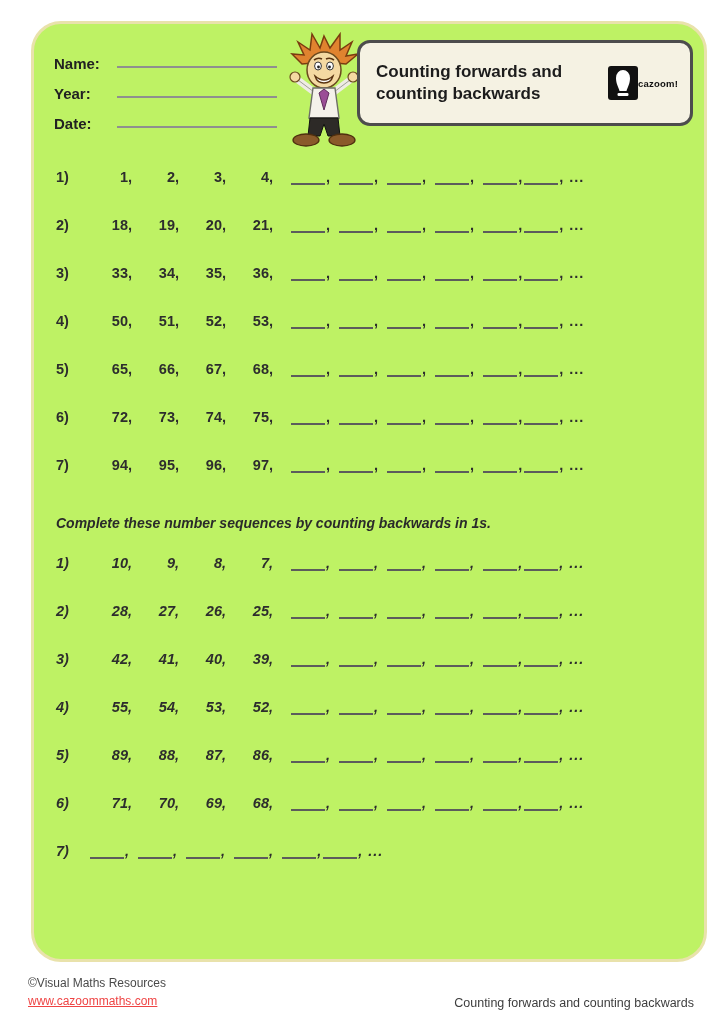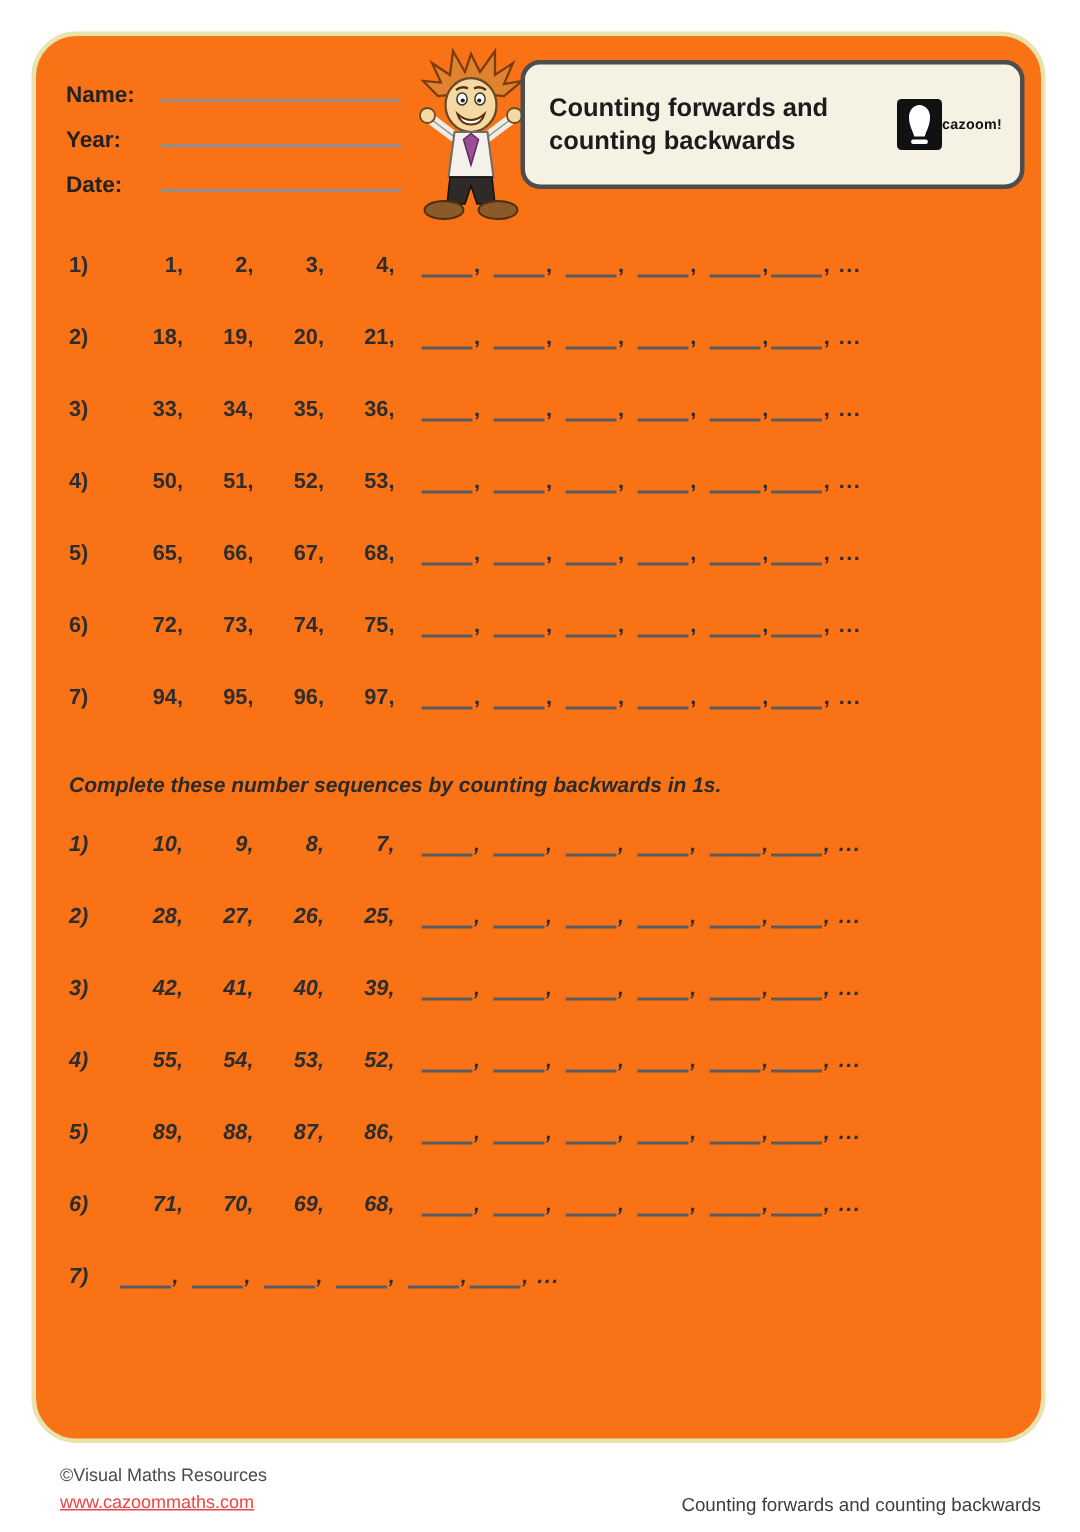--- a/index.html
+++ b/index.html
@@ -5,25 +5,25 @@
   * { margin:0; padding:0; box-sizing:border-box; }
   html,body { background:#ffffff; }
   body {
     font-family:"Liberation Sans", sans-serif;
     color:#2d2d2d;
     width:720px; height:1021px;
     position:relative;
     overflow:hidden;
   }
   .sheet {
-    position:absolute; left:21px; top:21px;
+    position:absolute; left:31px; top:21px;
     width:676px; height:941px;
     border:3px solid #e9e2ab;
     border-radius:30px;
-    background:#f97316;
+    background:#bef264;
   }
   
   .fields { position:absolute; left:20px; top:18px; }
   .field-row { display:flex; align-items:flex-end; height:30px; }
   .field-label { font-weight:bold; font-size:15px; width:55px; color:#222; }
   .field-line {
     display:inline-block; width:160px; height:1px;
     border-bottom:2px solid #8f8f8f; margin:0 0 4px 8px;
   }
   .mascot { position:absolute; left:240px; top:4px; width:100px; height:125px; }
@@ -56,21 +56,21 @@
     width:34px; height:16px; flex:none;
     border-bottom:2px solid #5c5c5c;
     margin-left:9px;
   }
   .blank.first { margin-left:2px; }
   .blank.tight { margin-left:2px; }
   .sep { margin-left:1px; }
   .dots { margin-left:6px; letter-spacing:1px; }
   .section + .section { margin-top:42px;font-style:italic; }
   
-  .footer { position:absolute; left:40px; right:26px; top:974px; display:flex; align-items:flex-end; }
+  .footer { position:absolute; left:28px; right:26px; top:974px; display:flex; align-items:flex-end; }
   .footer-left { font-size:12px; color:#4a4a4a; line-height:1.5; }
   .footer-link { color:#ef4444; text-decoration:underline; cursor:pointer; }
   .footer-right { margin-left:auto; font-size:12.5px; color:#3d3d3d; }
 </style>
 </head>
 <body>
 
 <div class="sheet">
 
   <div class="fields">

